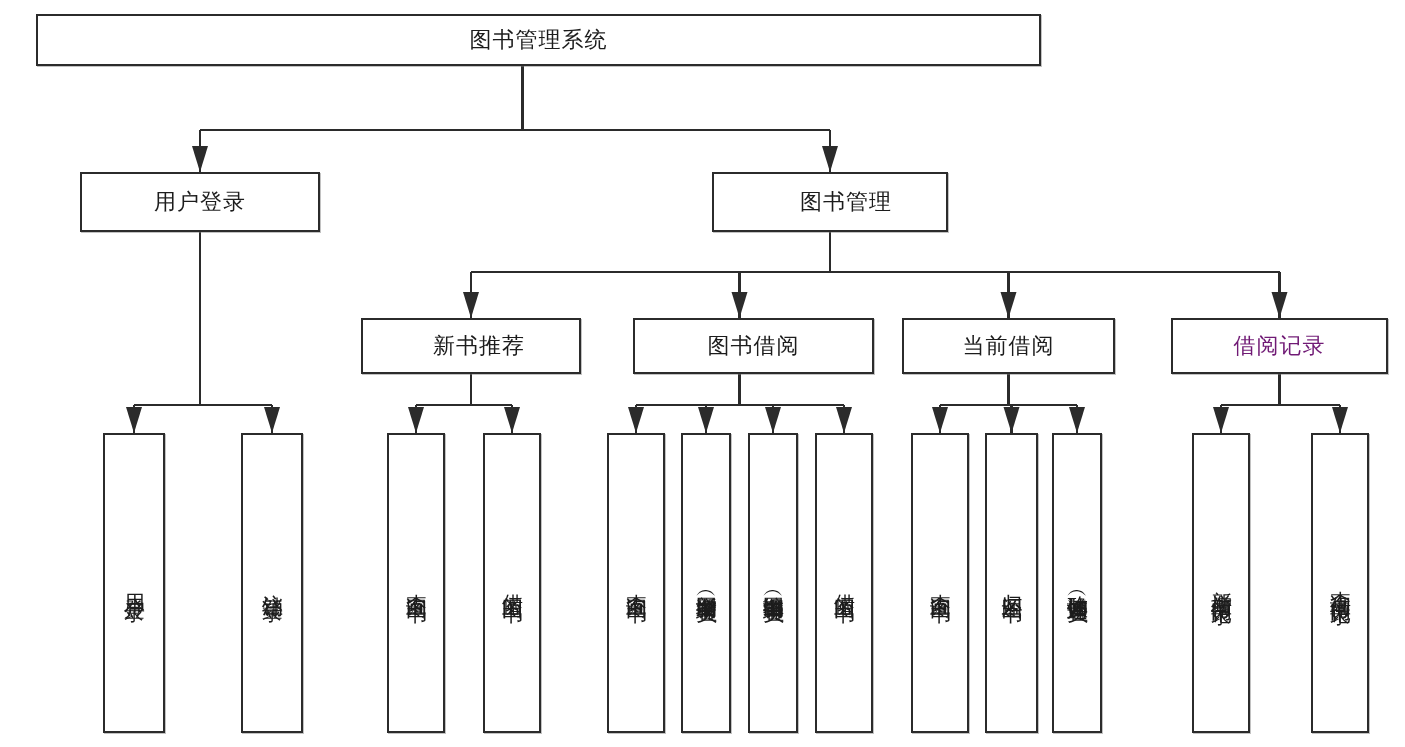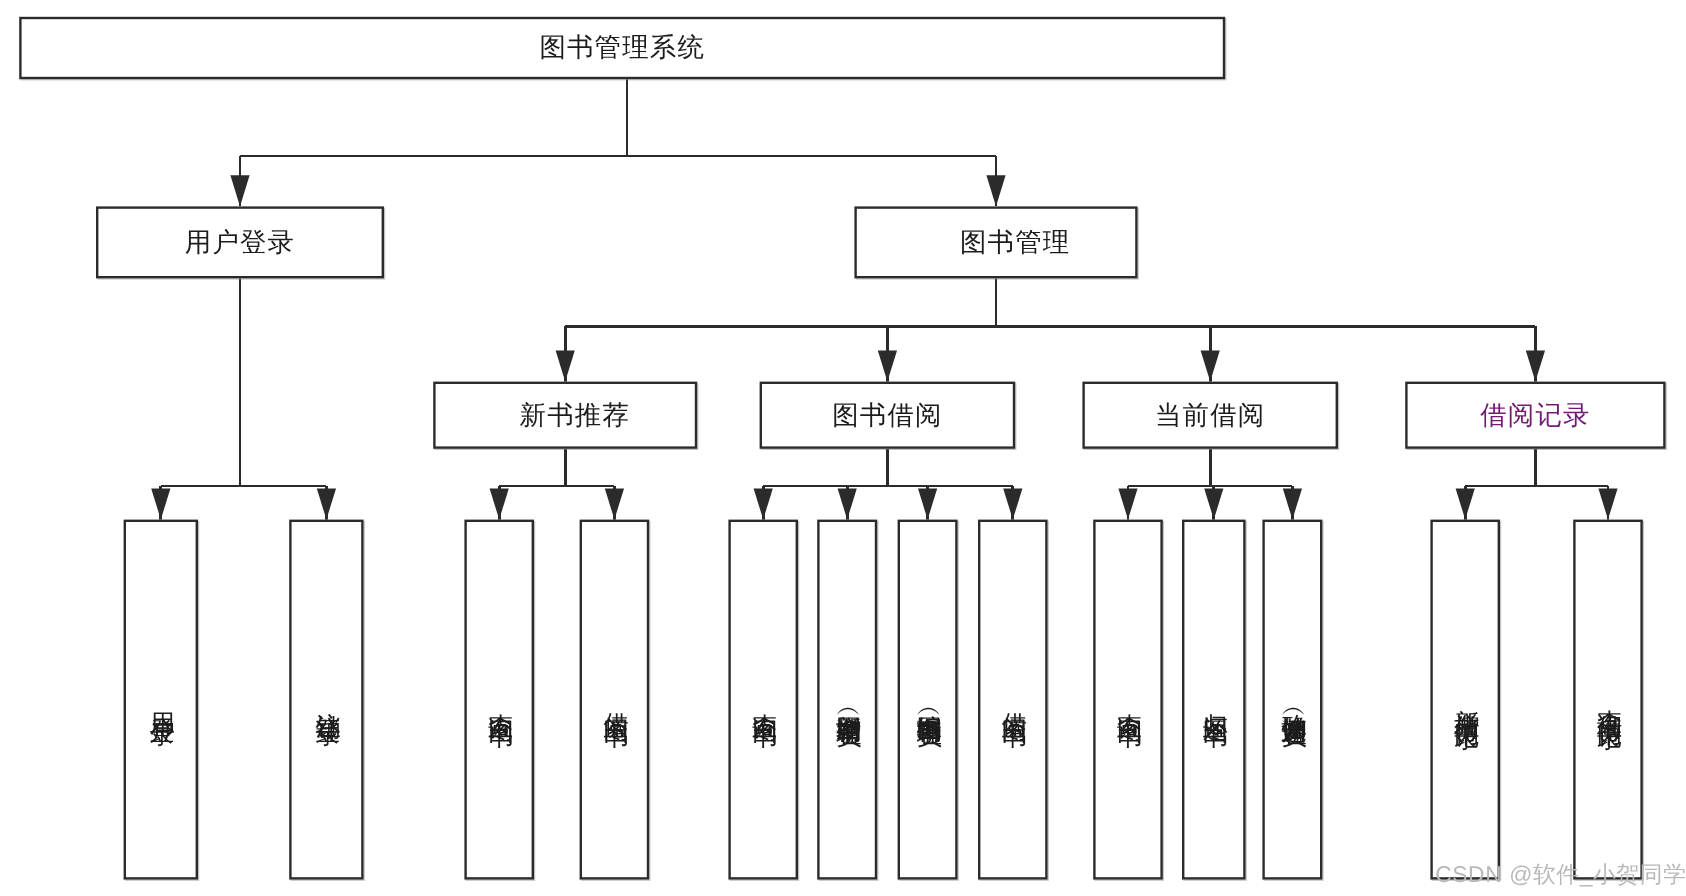--- a/index.html
+++ b/index.html
@@ -114,33 +114,33 @@
       <line x1="1077" y1="405" x2="1077" y2="433" stroke="#2b2b2b" stroke-width="2.2" shape-rendering="crispEdges"></line>
       <path d="M 1069 407 L 1085 407 L 1077 433 Z" fill="#2b2b2b"></path>
       <line x1="1279.5" y1="374" x2="1279.5" y2="405" stroke="#2b2b2b" stroke-width="2.2" shape-rendering="crispEdges"></line>
       <line x1="1221" y1="405" x2="1340" y2="405" stroke="#2b2b2b" stroke-width="2.2" shape-rendering="crispEdges"></line>
       <line x1="1221" y1="405" x2="1221" y2="433" stroke="#2b2b2b" stroke-width="2.2" shape-rendering="crispEdges"></line>
       <path d="M 1213 407 L 1229 407 L 1221 433 Z" fill="#2b2b2b"></path>
       <line x1="1340" y1="405" x2="1340" y2="433" stroke="#2b2b2b" stroke-width="2.2" shape-rendering="crispEdges"></line>
       <path d="M 1332 407 L 1348 407 L 1340 433 Z" fill="#2b2b2b"></path>
     </svg>
   <div id="nodes-layer">
-      <div class="node horizontal" style="left: 16px; top: 14px; width: 1005px; height: 52px; border-color: rgb(43, 43, 43);">
+      <div class="node horizontal" style="left: 36px; top: 14px; width: 1005px; height: 52px; border-color: rgb(43, 43, 43);">
         <div class="node-label" style="color: rgb(28, 28, 28);">图书管理系统</div>
       </div>
       <div class="node horizontal" style="left: 80px; top: 172px; width: 240px; height: 60px; border-color: rgb(43, 43, 43);">
         <div class="node-label" style="color: rgb(28, 28, 28);">用户登录</div>
       </div>
       <div class="node horizontal" style="left: 712px; top: 172px; width: 236px; height: 60px; border-color: rgb(43, 43, 43); padding-left: 32px;">
         <div class="node-label" style="color: rgb(28, 28, 28);">图书管理</div>
       </div>
       <div class="node horizontal" style="left: 361px; top: 318px; width: 220px; height: 56px; border-color: rgb(43, 43, 43);">
         <div class="node-label" style="color: rgb(28, 28, 28); margin-left: 16px;">新书推荐</div>
       </div>
-      <div class="node horizontal" style="left: 633px; top: 318px; width: 213px; height: 56px; border-color: rgb(43, 43, 43);">
+      <div class="node horizontal" style="left: 633px; top: 318px; width: 241px; height: 56px; border-color: rgb(43, 43, 43);">
         <div class="node-label" style="color: rgb(28, 28, 28);">图书借阅</div>
       </div>
       <div class="node horizontal" style="left: 902px; top: 318px; width: 213px; height: 56px; border-color: rgb(43, 43, 43); font-family: Liberation Serif, serif;">
         <div class="node-label" style="color: rgb(28, 28, 28);">当前借阅</div>
       </div>
       <div class="node horizontal" style="left: 1171px; top: 318px; width: 217px; height: 56px; border-color: rgb(43, 43, 43);">
         <div class="node-label" style="color: #701a75;">借阅记录</div>
       </div>
       <div class="node vertical" style="left: 103px; top: 433px; width: 62px; height: 300px; border-color: rgb(43, 43, 43);">
         <div class="node-label" style="color: rgb(28, 28, 28);">用户登录</div>
@@ -175,14 +175,13 @@
       <div class="node vertical tight" style="left: 1052px; top: 433px; width: 50px; height: 300px; border-color: rgb(43, 43, 43);">
         <div class="node-label" style="color: rgb(28, 28, 28);">确认归还（管理员）</div>
       </div>
       <div class="node vertical" style="left: 1192px; top: 433px; width: 58px; height: 300px; border-color: rgb(43, 43, 43);">
         <div class="node-label" style="color: rgb(28, 28, 28);">新增借阅记录</div>
       </div>
       <div class="node vertical" style="left: 1311px; top: 433px; width: 58px; height: 300px; border-color: rgb(43, 43, 43);">
         <div class="node-label" style="color: rgb(28, 28, 28);">查询借阅记录</div>
       </div>
     </div>
-  <div class="watermark" style="left: 1196px; top: 716px; color: rgb(185, 185, 185);">CSDN @软件_小贺同学</div>
 </div>
 
 </body></html>

